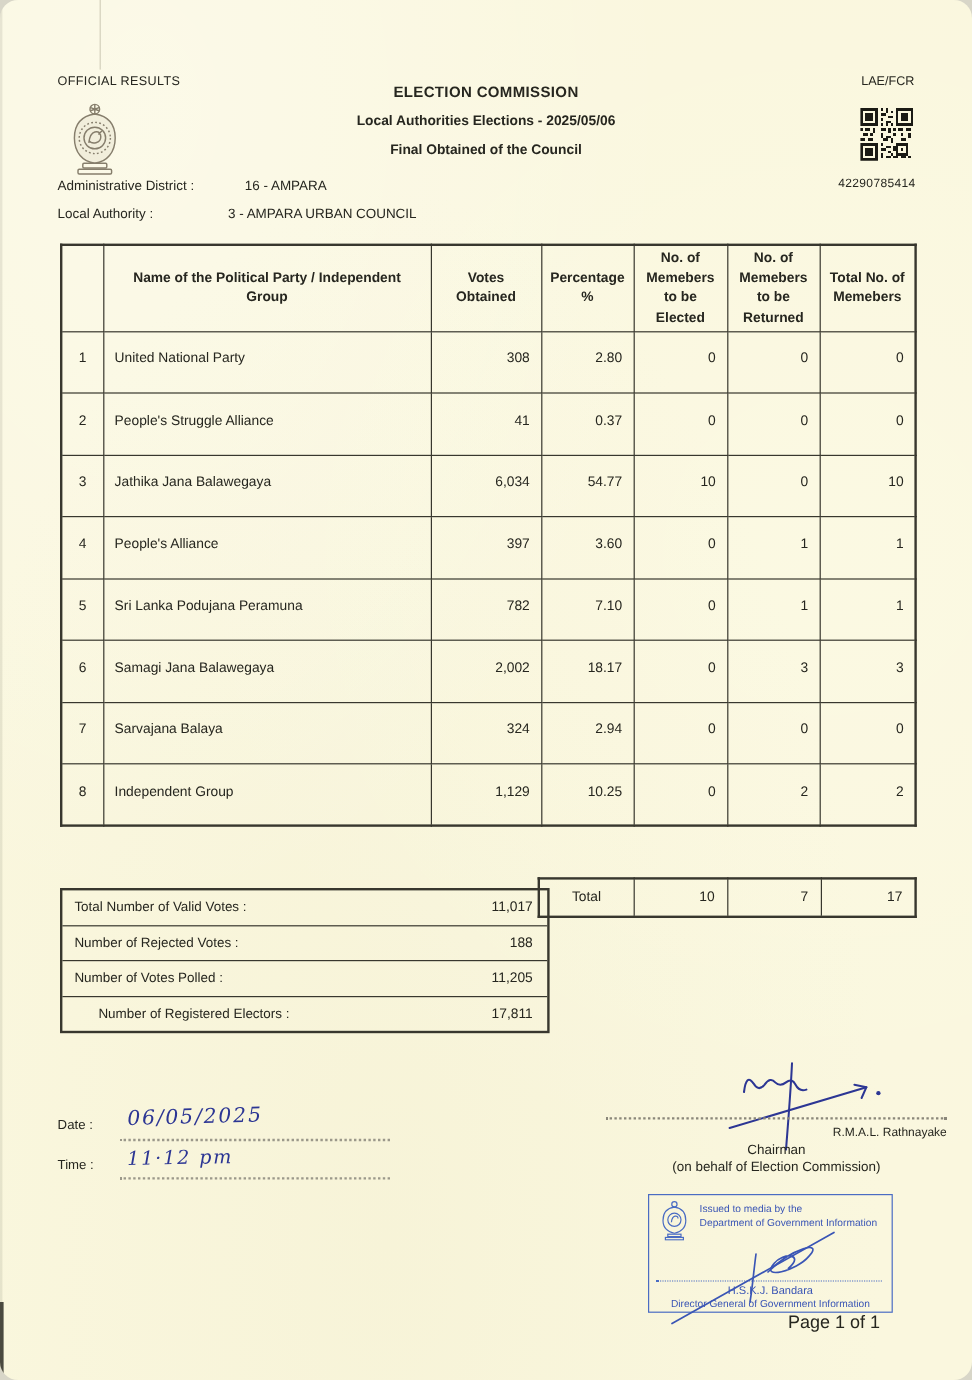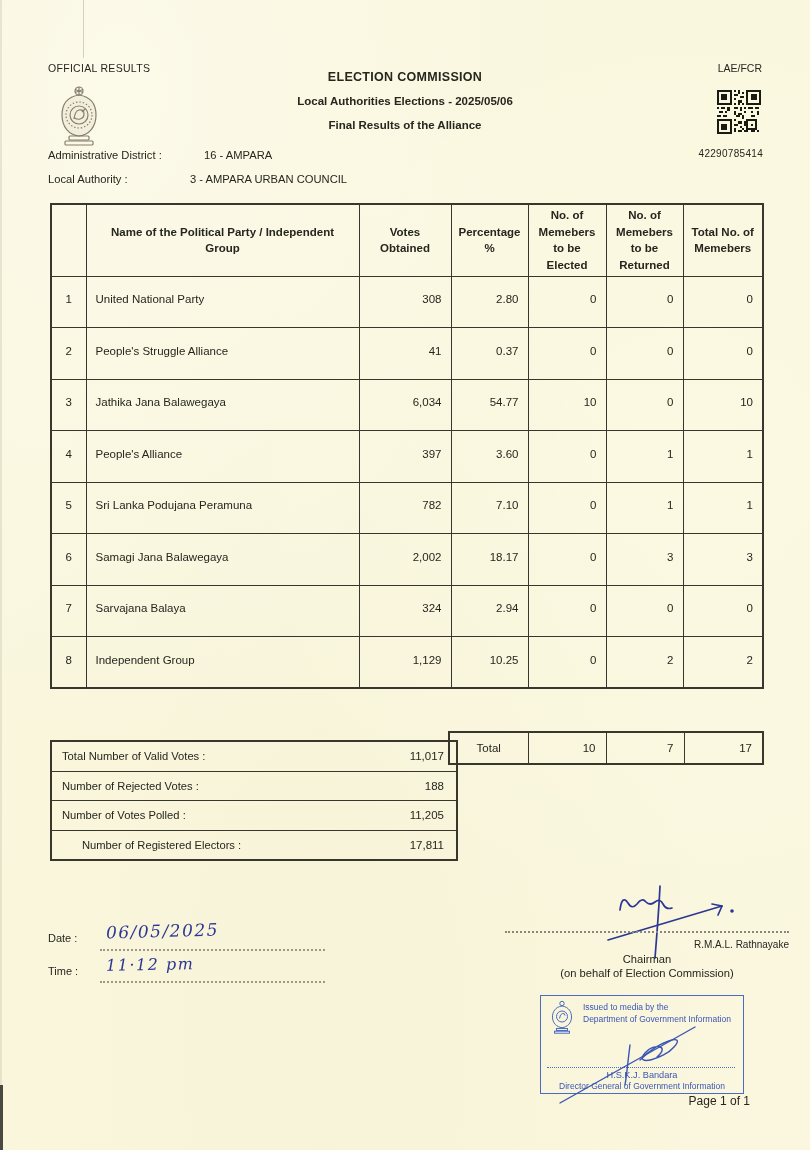--- a/index.html
+++ b/index.html
@@ -6,20 +6,21 @@
   .page {
     position:relative; width:810px; height:1150px; margin:0 auto;
     background-color:#faf7de;
     background-image:
       radial-gradient(ellipse at 15% 8%, rgba(255,255,252,0.35), rgba(255,255,252,0) 45%),
       radial-gradient(ellipse at 85% 40%, rgba(255,255,240,0.25), rgba(255,255,240,0) 55%),
       radial-gradient(ellipse at 40% 90%, rgba(244,240,210,0.5), rgba(244,240,210,0) 60%);
     font-family:"Liberation Sans", sans-serif;
     color:#26261f;
     overflow:hidden;
+    border-radius:15px;
   }
   .abs { position:absolute; }
   .pre { white-space:pre-line; }
   .center { text-align:center; width:810px; left:0; }
   .bold { font-weight:bold; }
 
   
   .fold-line { left:83px; top:0; width:1px; height:58px; background:rgba(110,105,80,0.28); }
   .edge-soft { left:0; top:0; width:2px; height:1150px; background:rgba(90,88,70,0.12); }
   .edge-dark { left:0; top:1085px; width:3px; height:65px; background:#4a493f; }
@@ -90,36 +91,36 @@
   
   .stamp { left:540px; top:995px; width:202px; height:97px; border:1.6px solid #4a6cc3; }
   .stamp .line1 { position:absolute; left:42px; top:6px;  font-size:8.5px; color:#3a55b5; white-space:nowrap; }
   .stamp .line2 { position:absolute; left:42px; top:18px; font-size:8.5px; color:#3a55b5; white-space:nowrap; }
   .stamp .sdotline { position:absolute; left:6px; top:70px; width:188px; border-bottom:1.5px dotted #4a6cc3; height:1px; }
   .stamp .sname  { position:absolute; left:0; top:74px; width:202px; text-align:center; font-size:9.2px; color:#3a55b5; }
   .stamp .stitle { position:absolute; left:0; top:85px; width:202px; text-align:center; font-size:8.5px; color:#3a55b5; white-space:nowrap; }
   .stamp-emblem { position:absolute; left:8px; top:4px; }
   .dgi-sig { left:545px; top:1013px; }
 
-  .page-number { left:640px; top:1094px; width:110px; text-align:right; font-size:12px; }
+  .page-number { left:640px; top:1094px; width:110px; text-align:center; font-size:15px; }
 </style>
 </head>
 <body>
 
 <div class="page">
 
   <div class="abs fold-line"></div>
   <div class="abs edge-soft"></div>
   <div class="abs edge-dark"></div>
 
   <div class="abs official">OFFICIAL RESULTS</div>
   <div class="abs form-code">LAE/FCR</div>
   <div class="abs center bold t1">ELECTION COMMISSION</div>
   <div class="abs center bold t2">Local Authorities Elections -  2025/05/06</div>
-  <div class="abs center bold t3">Final Results of the Alliance</div>
+  <div class="abs center bold t3">Final Obtained of the Council</div>
 
   <div class="abs emblem-wrap">
     <svg width="46" height="62" viewBox="0 0 46 62" fill="none" stroke="#867e6c" stroke-width="1.2">
       <circle cx="23" cy="6" r="4"></circle>
       <path d="M23 2v8M19 4.5l8 3M27 4.5l-8 3"></path>
       <path d="M23 10 C36 12 40 21 40 30 C40 42 33 50 23 51 C13 50 6 42 6 30 C6 21 10 12 23 10 Z" fill="rgba(130,120,95,0.08)"></path>
       <circle cx="23" cy="30" r="13" stroke-dasharray="1.5 1.9"></circle>
       <circle cx="23" cy="30" r="9"></circle>
       <path d="M18 34 q1-8 5-9 q5-1 5 4 q0 4-4 5 q-4 1-6-2 M26 27 l3-3"></path>
       <rect x="13" y="51" width="20" height="4" rx="1"></rect>

